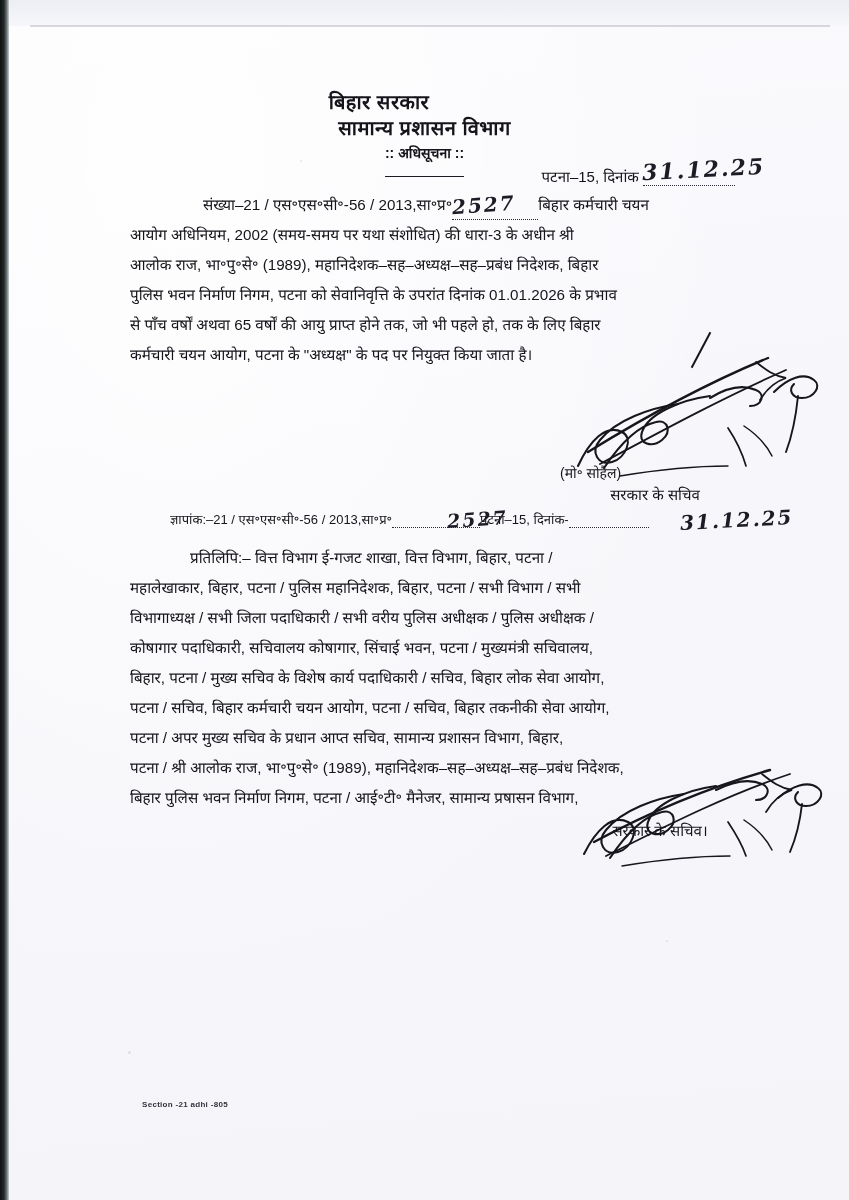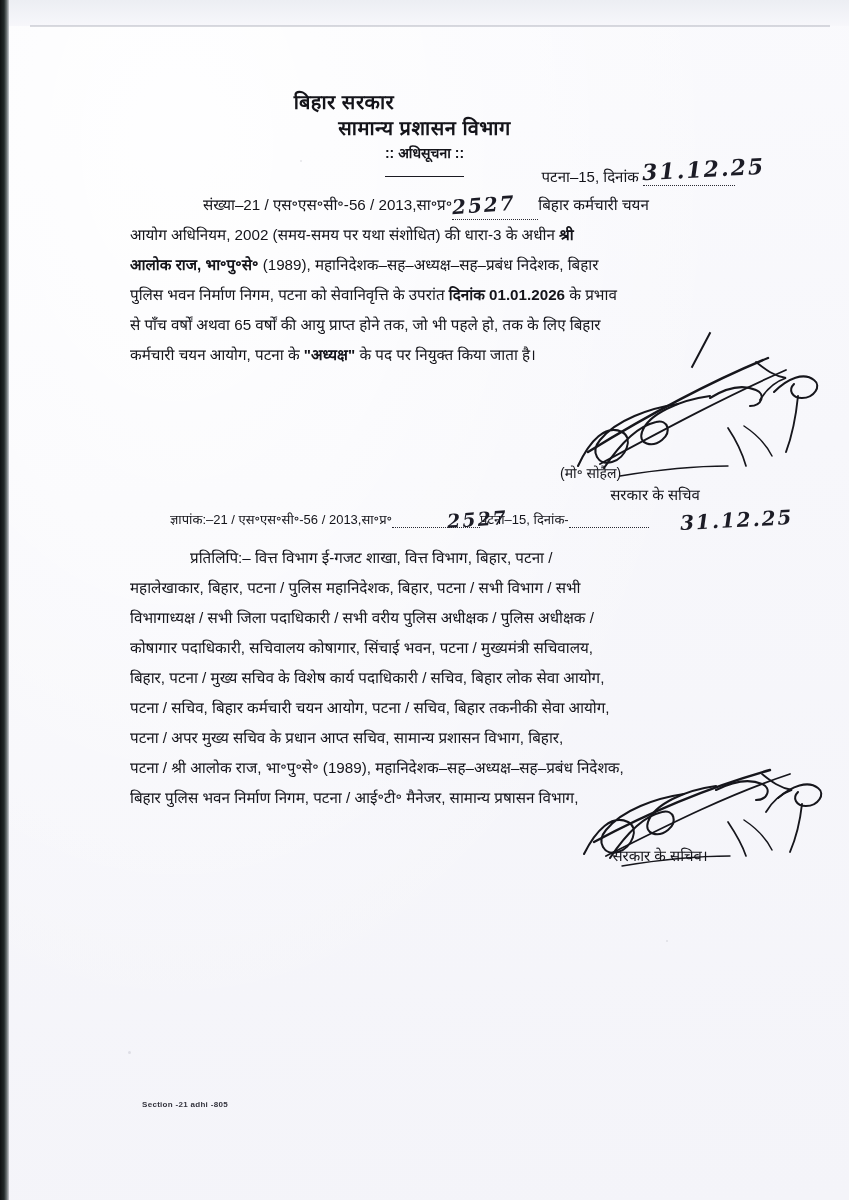--- a/index.html
+++ b/index.html
@@ -51,21 +51,21 @@
   }
 
   
   .hdr {
     text-align: center;
     font-size: 20px;
     font-weight: 700;
     letter-spacing: 0.5px;
     line-height: 1.45;
   }
-  .hdr-1 { position: absolute; left: 0; top: 88px; width: 688px; }
+  .hdr-1 { position: absolute; left: 0; top: 88px; width: 688px; padding-left: 35px; }
   .hdr-2 { position: absolute; left: 0; top: 114px; width: 849px; }
   .hdr-3 {
     position: absolute; left: 0; top: 143px; width: 849px;
     text-align: center; font-size: 14px; font-weight: 600;
   }
   .hdr-3 span {
     border-bottom: 1.5px solid #1a1a22;
     padding-bottom: 15px;
   }
 
@@ -118,21 +118,21 @@
   
   .body-block {
     position: absolute;
     left: 130px; top: 190px;
     width: 600px;
     font-size: 15.2px;
     line-height: 30px;
     text-align: justify;
   }
   .line { white-space: nowrap; }
-  b { font-weight: 700; }
+  b { font-weight: 400; }
   .num-dots {
     display: inline-block;
     border-bottom: 1.5px dotted #2a2a33;
     width: 86px; height: 14px;
     vertical-align: bottom;
   }
 
   
   .byorder {
     position: absolute;
@@ -150,21 +150,21 @@
   }
   .sig-title {
     position: absolute;
     left: 560px; top: 484px;
     width: 190px;
     text-align: center;
     font-size: 15px;
   }
   .sig-title-2 {
     position: absolute;
-    left: 560px; top: 845px;
+    left: 560px; top: 820px;
     width: 200px;
     text-align: center;
     font-size: 15px;
   }
   .scribble {
     position: absolute;
     pointer-events: none;
   }
   .scribble-1 { left: 560px; top: 348px; width: 270px; height: 150px; }
   .scribble-2 { left: 570px; top: 768px; width: 265px; height: 110px; }

